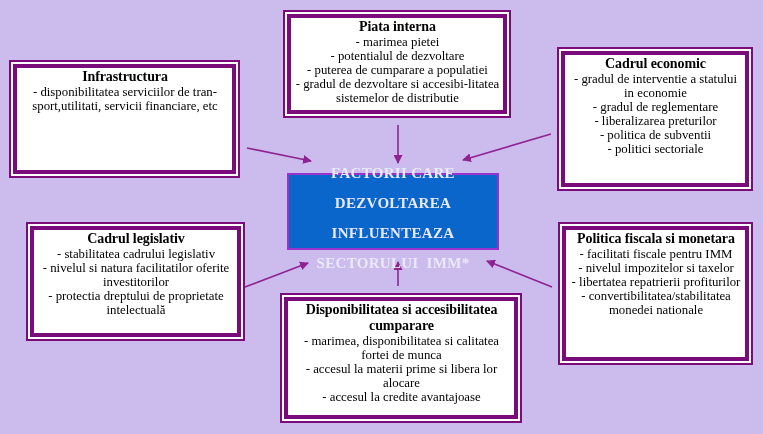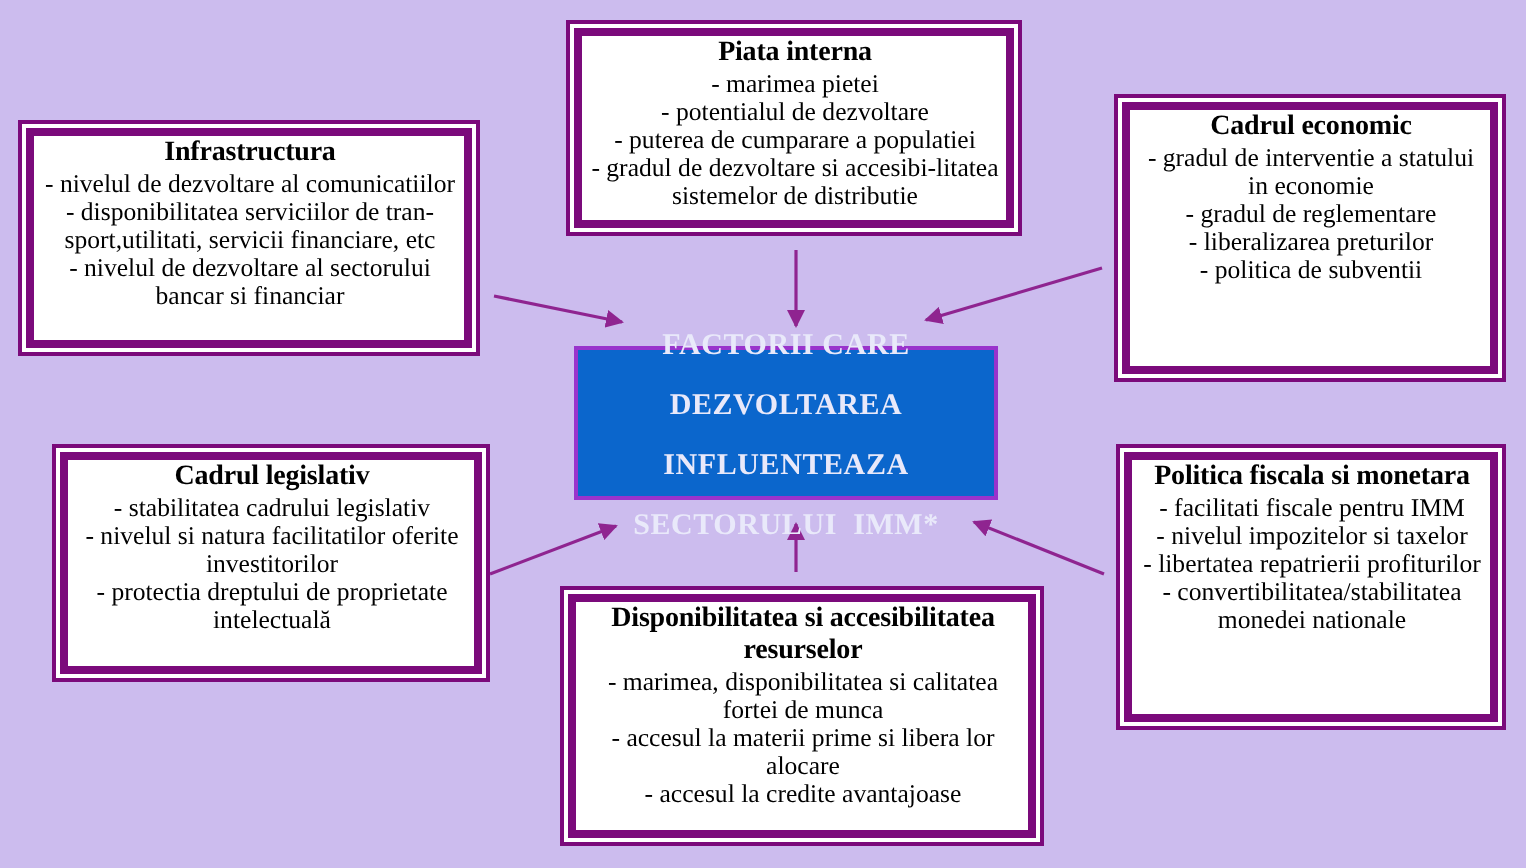--- a/index.html
+++ b/index.html
@@ -95,58 +95,57 @@
     <line class="arrow" x1="398" y1="125" x2="398" y2="163" marker-end="url(#ah)"></line>
     <line class="arrow" x1="551" y1="134" x2="463" y2="160" marker-end="url(#ah)"></line>
     <line class="arrow" x1="245" y1="287" x2="308" y2="263" marker-end="url(#ah)"></line>
     <line class="arrow" x1="398" y1="286" x2="398" y2="262" marker-end="url(#ah)"></line>
     <line class="arrow" x1="552" y1="287" x2="487" y2="261" marker-end="url(#ah)"></line>
   </svg>
 
   <div class="fbox" style="left:9px;top:60px;width:231px;height:118px">
     <div class="fbox-core">
       <div class="fbox-title">Infrastructura</div>
-      <div class="fbox-item">- nivelul de dezvoltare al comunicatiilor</div>
       <div class="fbox-item">- disponibilitatea serviciilor de tran-sport,utilitati, servicii financiare, etc</div>
-      <div class="fbox-item">- nivelul de dezvoltare al sectorului bancar si financiar</div>
     </div>
   </div>
 
   <div class="fbox" style="left:283px;top:10px;width:228px;height:108px">
     <div class="fbox-core">
       <div class="fbox-title">Piata interna</div>
       <div class="fbox-item">- marimea pietei</div>
       <div class="fbox-item">- potentialul de dezvoltare</div>
       <div class="fbox-item">- puterea de cumparare a populatiei</div>
       <div class="fbox-item">- gradul de dezvoltare si accesibi-litatea sistemelor de distributie</div>
     </div>
   </div>
 
   <div class="fbox" style="left:557px;top:47px;width:196px;height:144px">
     <div class="fbox-core">
       <div class="fbox-title">Cadrul economic</div>
       <div class="fbox-item">- gradul de interventie a statului in economie</div>
       <div class="fbox-item">- gradul de reglementare</div>
       <div class="fbox-item">- liberalizarea preturilor</div>
       <div class="fbox-item">- politica de subventii</div>
+      <div class="fbox-item">- politici sectoriale</div>
     </div>
   </div>
 
   <div class="fbox" style="left:26px;top:222px;width:219px;height:119px">
     <div class="fbox-core">
       <div class="fbox-title">Cadrul legislativ</div>
       <div class="fbox-item">- stabilitatea cadrului legislativ</div>
       <div class="fbox-item">- nivelul si natura facilitatilor oferite investitorilor</div>
       <div class="fbox-item">- protectia dreptului de proprietate intelectuală</div>
     </div>
   </div>
 
   <div class="fbox" style="left:280px;top:293px;width:242px;height:130px">
     <div class="fbox-core">
-      <div class="fbox-title">Disponibilitatea si accesibilitatea resurselor</div>
+      <div class="fbox-title">Disponibilitatea si accesibilitatea cumparare</div>
       <div class="fbox-item">- marimea, disponibilitatea si calitatea fortei de munca</div>
       <div class="fbox-item">- accesul la materii prime si libera lor alocare</div>
       <div class="fbox-item">- accesul la credite avantajoase</div>
     </div>
   </div>
 
   <div class="fbox" style="left:558px;top:222px;width:195px;height:143px">
     <div class="fbox-core">
       <div class="fbox-title">Politica fiscala si monetara</div>
       <div class="fbox-item">- facilitati fiscale pentru IMM</div>

